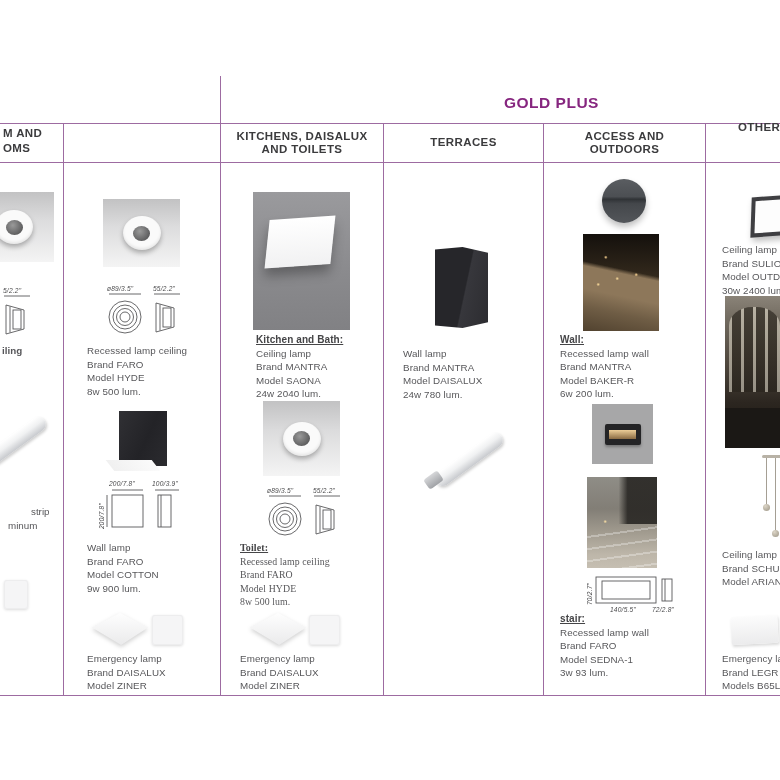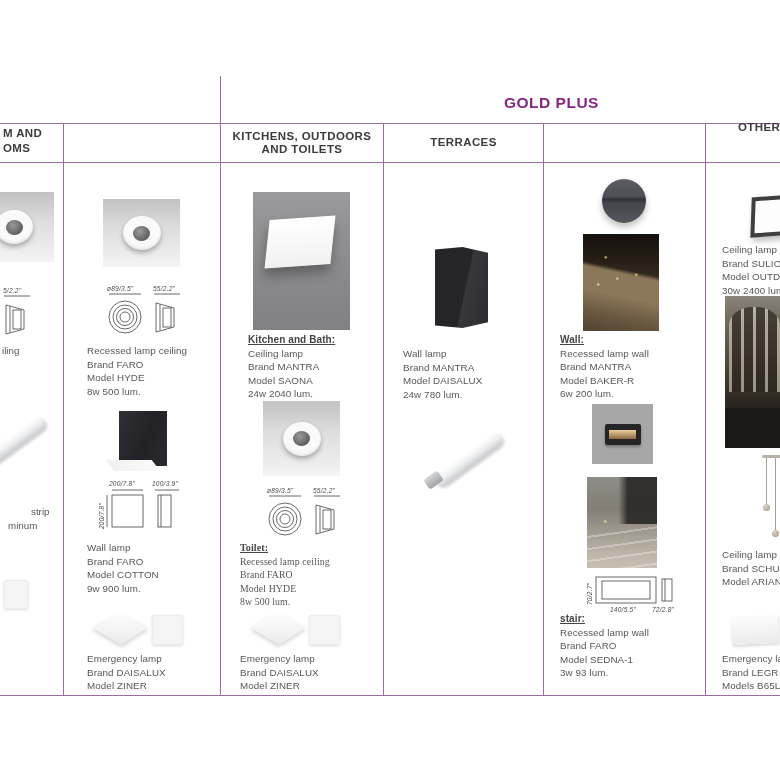--- a/index.html
+++ b/index.html
@@ -102,25 +102,29 @@
   <div class="vline" style="left:220px;top:76px;height:47px;"></div>
   <div class="vline" style="left:63px;top:123px;height:572px;"></div>
   <div class="vline" style="left:220px;top:123px;height:572px;"></div>
   <div class="vline" style="left:383px;top:123px;height:572px;"></div>
   <div class="vline" style="left:543px;top:123px;height:572px;"></div>
   <div class="vline" style="left:705px;top:123px;height:572px;"></div>
 
   <div class="hfrag" style="left:3px;top:127px;">M AND</div>
   <div class="hfrag" style="left:3px;top:142px;">OMS</div>
   <div class="hdr" style="left:221px;width:162px;">
-    <div>KITCHENS, OUTDOORS</div>
+    <div>KITCHENS, DAISALUX</div>
     <div>AND TOILETS</div>
   </div>
   <div class="hdr" style="left:384px;width:159px;">
     <div>TERRACES</div>
+  </div>
+  <div class="hdr" style="left:544px;width:161px;">
+    <div>ACCESS AND</div>
+    <div>OUTDOORS</div>
   </div>
   <div class="hfrag" style="left:738px;top:121px;">OTHER</div>
 
   <div class="img img-dl" style="left:-26px;top:192px;width:80px;height:70px;">
     <div class="dl-o">
         <div class="dl-i"></div>
       </div>
   </div>
   <div class="dim" style="left:-52px;top:283px;">
     <svg width="90" height="58" viewBox="0 0 90 58">
@@ -128,21 +132,21 @@
       <line class="ln" x1="56" y1="13" x2="82" y2="13"></line>
       <circle class="ln" cx="27" cy="36" r="16"></circle>
         <circle class="ln" cx="27" cy="36" r="12"></circle>
       <circle class="ln" cx="27" cy="36" r="8.5"></circle>
         <circle class="ln" cx="27" cy="36" r="5"></circle>
       <path class="ln" d="M58 22 L76 27 L76 46 L58 51 Z"></path>
       <path class="ln" d="M62 23.5 L62 49.5"></path>
       <rect class="ln" x="65" y="27" width="8" height="19"></rect>
     </svg>
   </div>
-  <div class="frag" style="left:2px;top:345px;">iling</div>
+  <div class="frag" style="left:2px;top:345px;font-weight:bold;">iling</div>
   <div class="led-wrap" style="left:-34px;top:412px;width:90px;height:62px;">
     <div class="led-bar"></div>
 
   </div>
   <div class="frag" style="left:31px;top:506px;">strip</div>
   <div class="frag" style="left:8px;top:520px;">minum</div>
   <div class="em-s" style="left:4px;top:580px;width:24px;height:29px;"></div>
 
   <div class="img img-dl" style="left:103px;top:199px;width:77px;height:68px;">
     <div class="dl-o">
@@ -196,21 +200,21 @@
   <div class="em-s" style="left:152px;top:615px;width:31px;height:30px;"></div>
   <div class="t" style="left:87px;top:652px;">
     <div>Emergency lamp</div>
     <div>Brand DAISALUX</div>
     <div>Model ZINER</div>
   </div>
 
   <div class="img img-saona" style="left:253px;top:192px;width:97px;height:138px;">
     <div class="saona-p"></div>
   </div>
-  <div class="t" style="left:248px;top:333px;">
+  <div class="t" style="left:256px;top:333px;">
     <div class="lbl">Kitchen and Bath:</div>
     <div>Ceiling lamp</div>
     <div>Brand MANTRA</div>
     <div>Model SAONA</div>
     <div>24w 2040 lum.</div>
   </div>
   <div class="img img-dl" style="left:263px;top:401px;width:77px;height:75px;">
     <div class="dl-o">
         <div class="dl-i"></div>
       </div>

